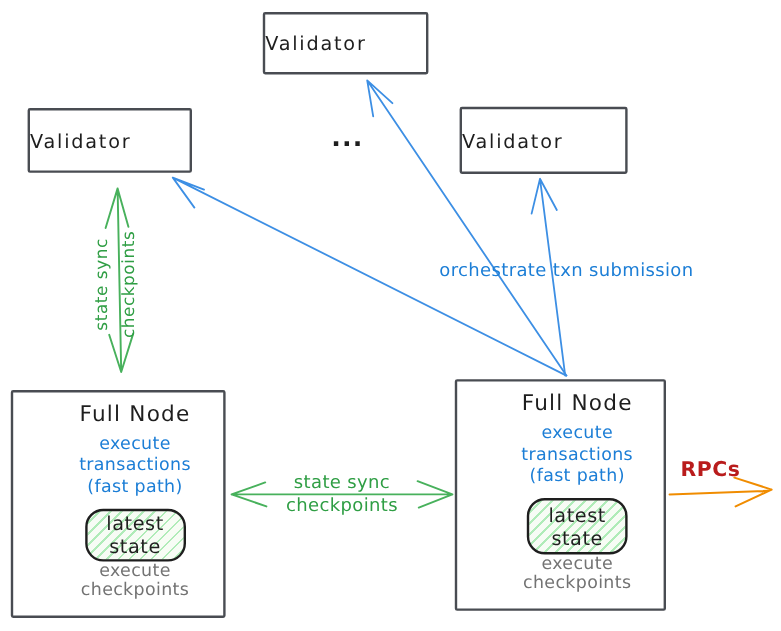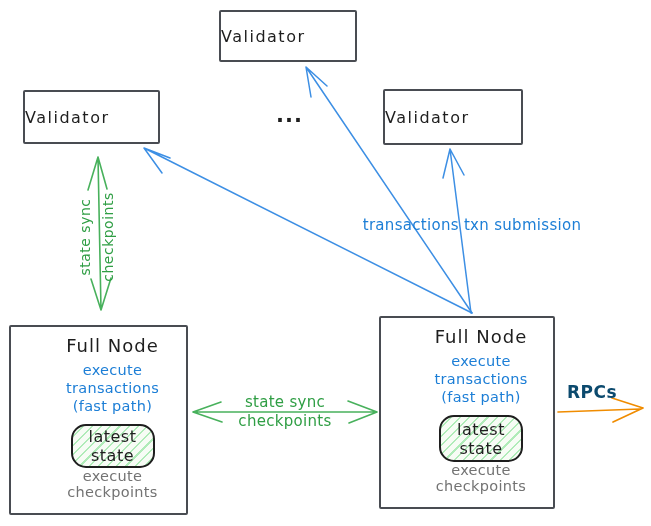--- a/index.html
+++ b/index.html
@@ -23,21 +23,21 @@
     width:84px;height:76px;margin-top:9px;border:2px solid #1e1e1e;border-radius:15px;
     box-sizing:border-box;display:flex;flex-direction:column;align-items:center;justify-content:center;
     font-size:16px;line-height:19px;letter-spacing:0.5px;
     background-color:#f7fcf5;
     background-image:repeating-linear-gradient(135deg, rgba(105,219,124,0.5) 0 1.5px, transparent 1.5px 6.5px);
     text-align:right;
   }
   .fn-footer{color:#737373;font-size:14.5px;margin-top:auto;margin-bottom:13px;letter-spacing:0.3px;}
   .green{color:#2f9e44;}
   .blue{color:#1c7ed6;}
-  .orange{color:#0c4a6e;}
+  .orange{color:#b91c1c;}
   .ellipsis{position:absolute;font-size:21px;font-weight:bold;letter-spacing:1px;}
   .vlabel{
     position:absolute;left:17px;top:214px;width:160px;height:46px;
     transform:rotate(-90deg);transform-origin:center;
     text-align:center;font-size:14px;line-height:23px;letter-spacing:0.5px;
   }
   .midlabel{
     position:absolute;left:210px;top:393px;width:150px;
     text-align:center;font-size:15px;line-height:19px;letter-spacing:0.3px;
   }
@@ -107,17 +107,17 @@
   <div class="vlabel green">
     <div>state sync</div>
     <div>checkpoints</div>
   </div>
 
   <div class="midlabel green">
     <div>state sync</div>
     <div>checkpoints</div>
   </div>
 
-  <div class="orchlabel blue">transactions txn submission</div>
+  <div class="orchlabel blue">orchestrate txn submission</div>
 
   <div class="rpcslabel orange">RPCs</div>
 
 </div>
 
 </body></html>

